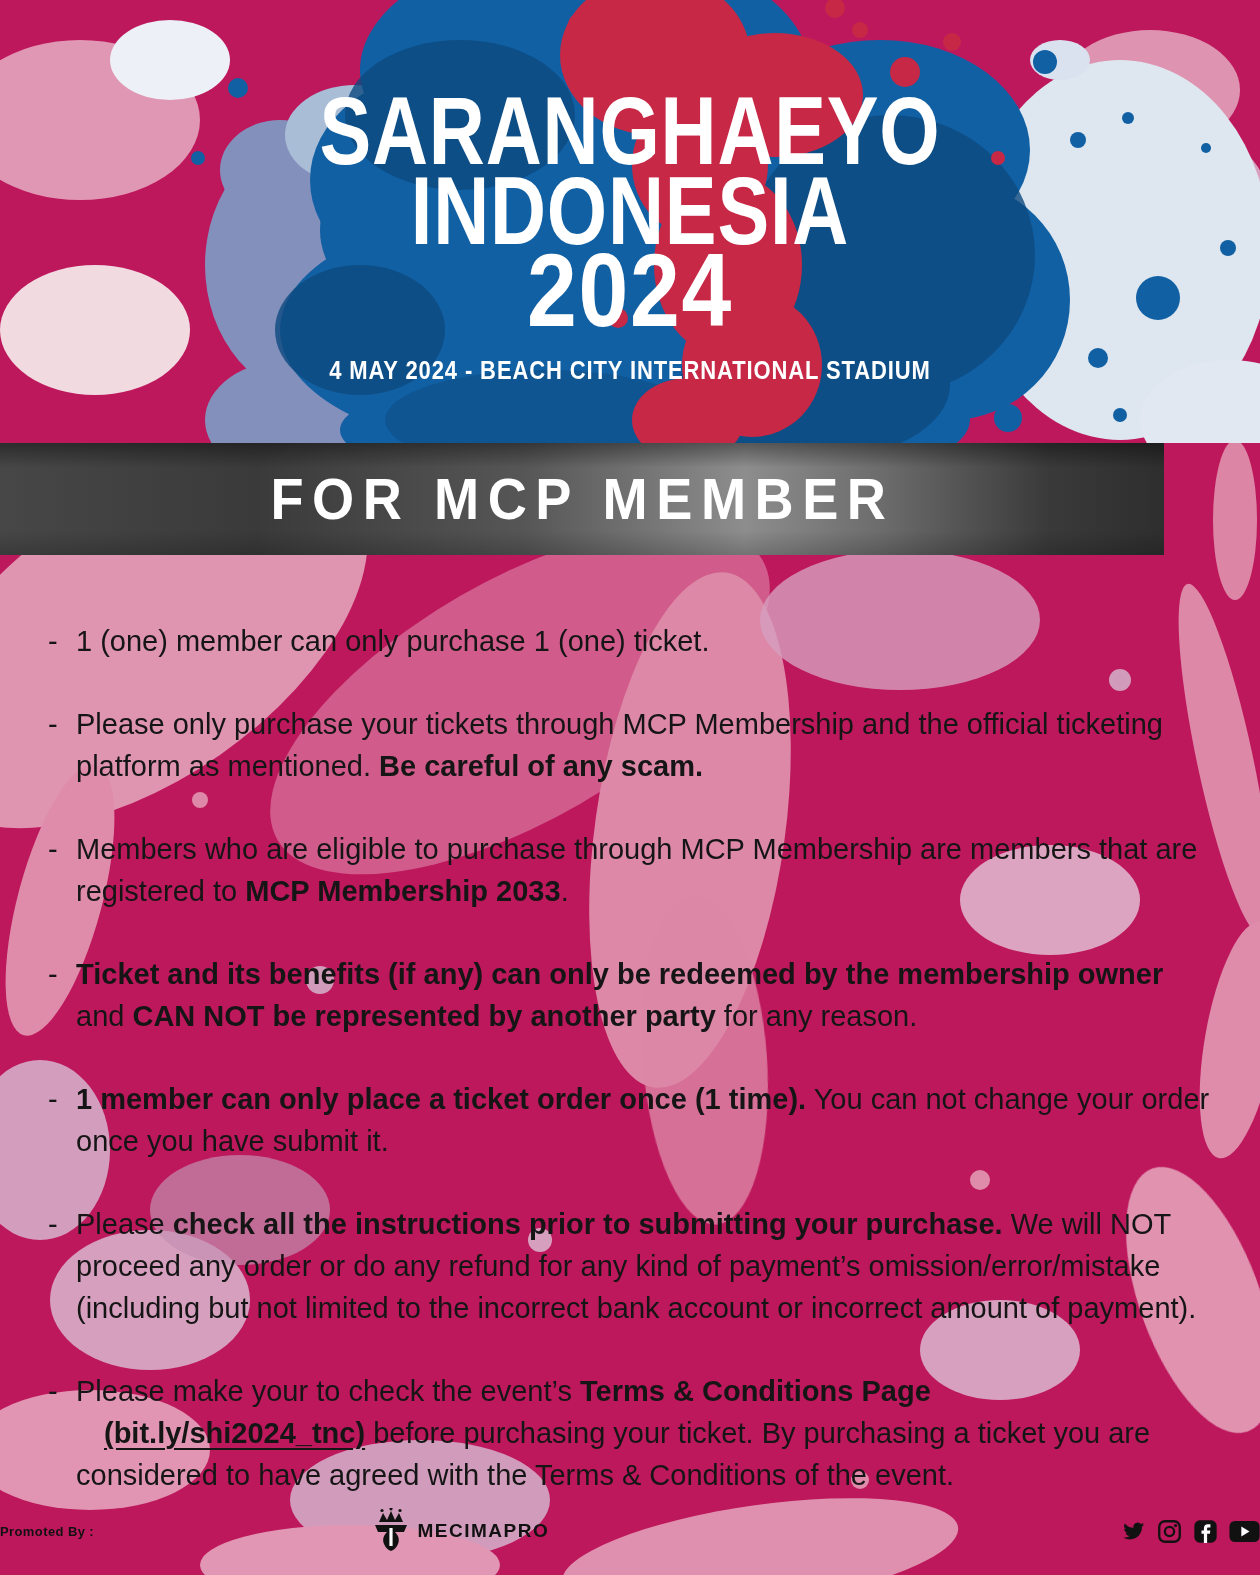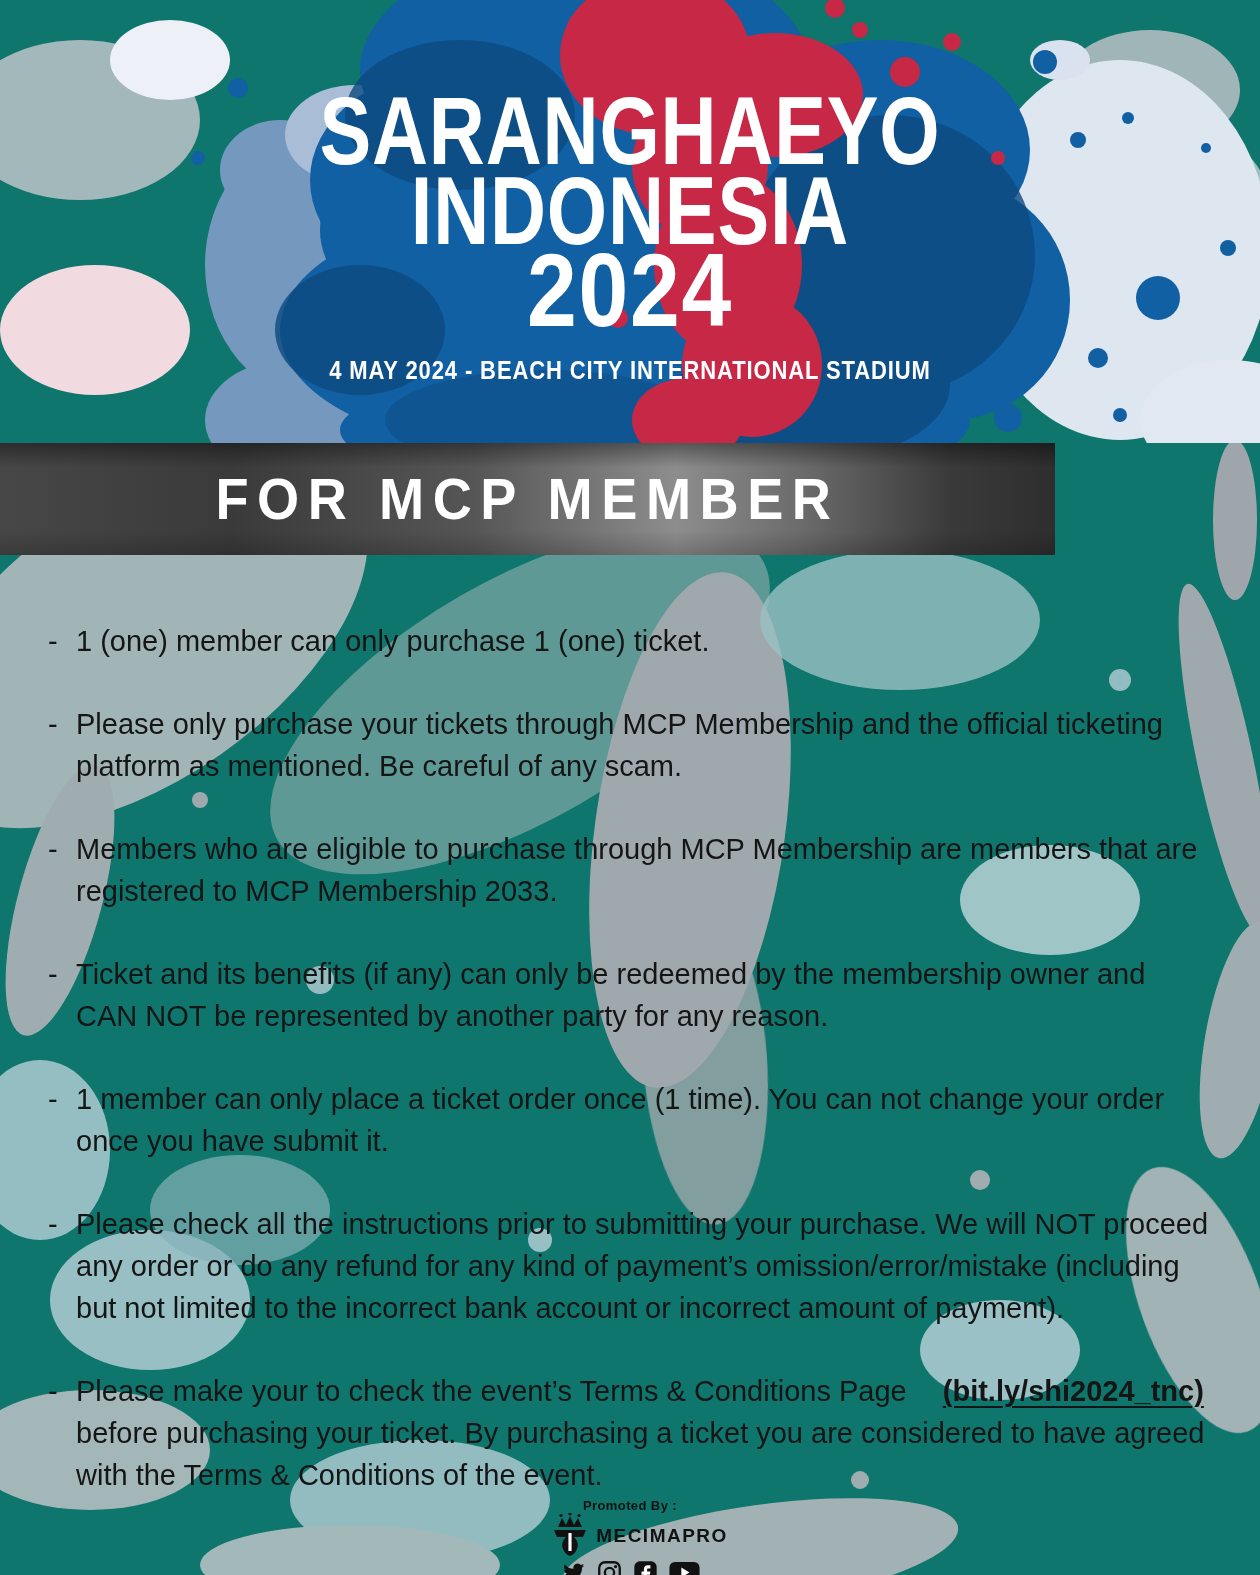--- a/index.html
+++ b/index.html
@@ -1,49 +1,49 @@
 <!DOCTYPE html>
 <html><head>
 <meta charset="utf-8">
 <style>
   html,body{margin:0;padding:0;background:#ffffff;}
-  .page{position:relative;width:1260px;height:1575px;overflow:hidden;background:#0f766e;font-family:"Liberation Sans",sans-serif;}
+  .page{position:relative;width:1260px;height:1575px;overflow:hidden;background:#be185d;font-family:"Liberation Sans",sans-serif;}
   .bg-splatter{position:absolute;top:0;left:0;width:1260px;height:1575px;z-index:0;}
 
   
   .header{position:absolute;top:0;left:0;width:1260px;height:443px;z-index:1;}
   .header-art{position:absolute;top:0;left:0;width:1260px;height:443px;}
   .header-text{position:absolute;top:0;left:0;width:100%;height:100%;color:#ffffff;text-align:center;}
   .title-line{position:absolute;left:0;width:100%;font-weight:bold;line-height:1;white-space:nowrap;}
   .title-1{top:82px;font-size:97px;letter-spacing:1px;transform:scaleX(.80);}
   .title-2{top:162px;font-size:97px;letter-spacing:1px;transform:scaleX(.80);}
   .title-3{top:238px;font-size:104px;letter-spacing:2px;transform:scaleX(.86);}
   .korean{top:315px;font-size:27px;font-weight:bold;letter-spacing:2px;}
   .event-info{top:358px;font-size:25px;font-weight:bold;letter-spacing:1px;transform:scaleX(.88);}
 
   
-  .banner{position:absolute;top:443px;left:0;width:1055px;height:112px;z-index:2;
+  .banner{position:absolute;top:443px;left:0;width:1164px;height:112px;z-index:2;
     background:
       linear-gradient(180deg, rgba(0,0,0,.38) 0%, rgba(0,0,0,0) 22%, rgba(0,0,0,0) 78%, rgba(0,0,0,.18) 100%),
       linear-gradient(90deg,#474747 0%,#3a3a3a 22%,#565656 45%,#8d8d8d 64%,#6b6b6b 76%,#3a3a3a 90%,#2e2e2e 100%);
     display:flex;align-items:center;justify-content:center;}
   .banner-label{color:#ffffff;font-size:57px;font-weight:bold;letter-spacing:9px;transform:scaleX(.95);white-space:nowrap;}
 
   
   .rules{position:absolute;top:620px;left:48px;width:1170px;z-index:2;display:flex;flex-direction:column;gap:41px;
     font-size:29px;line-height:42px;color:#151515;}
   .rule{display:flex;}
   .rule .dash{flex:none;width:28px;}
   .rule p{margin:0;width:1138px;}
-  .rule .bold{font-weight:normal;}
+  .rule .bold{font-weight:bold;}
   .rule .link{font-weight:bold;text-decoration:underline;text-decoration-thickness:2px;text-underline-offset:5px;margin-left:28px;}
 
   
   .footer{position:absolute;top:1498px;left:0;width:1260px;height:66px;z-index:2;
-    display:flex;align-items:center;justify-content:space-between;flex-direction:column;}
+    display:flex;align-items:center;justify-content:space-between;}
   .promoted-label{font-size:13px;font-weight:bold;letter-spacing:.4px;color:#111;}
   .logo{display:flex;align-items:center;margin-left:14px;}
   .logo-icon{width:48px;height:46px;}
   .logo-wordmark{font-size:19px;font-weight:bold;letter-spacing:1.5px;color:#111;margin-left:2px;}
   .footer-spacer{width:52px;}
   .social{display:flex;align-items:center;gap:11px;}
   .social svg{display:block;}
   .handles{font-family:"Liberation Serif",serif;font-size:17px;font-weight:bold;letter-spacing:1.2px;color:#111;margin-left:12px;white-space:nowrap;}
 </style>
 </head>

